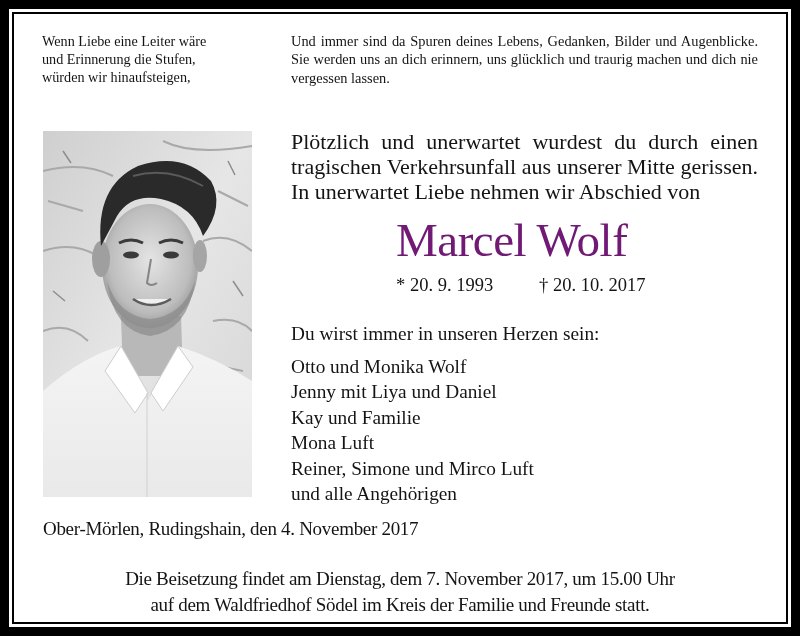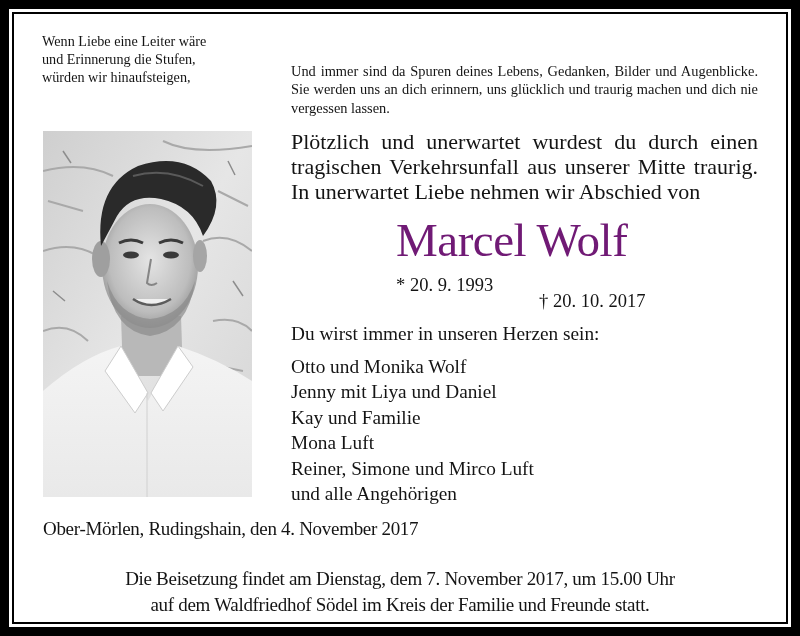--- a/index.html
+++ b/index.html
@@ -6,32 +6,32 @@
   body { width: 800px; height: 636px; position: relative; overflow: hidden;
          font-family: "Liberation Serif", "DejaVu Serif", serif; color: #141414; }
   .frame-outer { position: absolute; left: 0; top: 0; width: 800px; height: 636px;
          box-sizing: border-box; border: 9px solid #000; }
   .frame-inner { position: absolute; left: 12px; top: 12px; width: 776px; height: 612px;
          box-sizing: border-box; border: 2px solid #000; }
   .verse { position: absolute; left: 42px; top: 32px; width: 240px;
          font-size: 14.2px; line-height: 18.2px; }
   .verse div { white-space: nowrap; }
   .intro { position: absolute; left: 291px; top: 32px; width: 467px;
-         font-size: 14.4px; line-height: 18.4px; text-align: justify; text-align-last: left; margin-top: 30px; }
+         font-size: 14.4px; line-height: 18.4px; text-align: justify; text-align-last: left; }
   .photo { position: absolute; left: 43px; top: 131px; width: 209px; height: 366px;
          overflow: hidden; background: #d9d9d9; }
   .announce { position: absolute; left: 291px; top: 129px; width: 467px;
          font-size: 22px; line-height: 25px; text-align: justify; }
   .announce .line { display: block; text-align: justify; text-align-last: justify; white-space: nowrap; }
   .announce .line.last { text-align-last: left; }
   .name { position: absolute; left: 396px; top: 213px; font-size: 47px; line-height: 54px;
          white-space: nowrap; letter-spacing: -0.5px; color: #701a75; }
   .dates { position: absolute; left: 396px; top: 274px; width: 270px; font-size: 18.5px;
          line-height: 22px; white-space: nowrap; }
-  .dates .death { position: absolute; left: 143px; top: 0; margin-top: 16px; }
+  .dates .death { position: absolute; left: 143px; top: 0; }
   .heart-line { position: absolute; left: 291px; top: 322px; font-size: 19.3px; line-height: 24px;
          white-space: nowrap; }
   .mourners { position: absolute; left: 291px; top: 354px; font-size: 19.3px; line-height: 25.4px; }
   .mourners div { white-space: nowrap; }
   .place-date { position: absolute; left: 43px; top: 517px; font-size: 19px; line-height: 24px;
          white-space: nowrap; letter-spacing: -0.3px; }
   .funeral { position: absolute; left: 20px; top: 545px; width: 760px; text-align: center;
          font-size: 19px; line-height: 25.5px; letter-spacing: -0.3px; margin-top: 21px; }
   .funeral div { white-space: nowrap; }
 </style>
@@ -95,21 +95,21 @@
     <path d="M76 112 Q88 106 100 112 M116 112 Q128 106 140 112" stroke="#3b3b3b" stroke-width="3" fill="none"></path>
 
     <path d="M108 128 L104 152 Q108 156 114 152" stroke="#858585" stroke-width="2" fill="none"></path>
 
     <path d="M90 168 Q108 180 128 168" stroke="#5c5c5c" stroke-width="2.5" fill="#f0f0f0"></path>
   </svg>
 </div>
 
 <div class="announce">
   <span class="line">Plötzlich und unerwartet wurdest du durch einen</span>
-  <span class="line">tragischen Verkehrsunfall aus unserer Mitte traurig.</span>
+  <span class="line">tragischen Verkehrsunfall aus unserer Mitte gerissen.</span>
   <span class="line last">In unerwartet Liebe nehmen wir Abschied von</span>
 </div>
 
 <div class="name">Marcel Wolf</div>
 
 <div class="dates">
   <span class="birth">* 20. 9. 1993</span>
   <span class="death">† 20. 10. 2017</span>
 </div>
 

